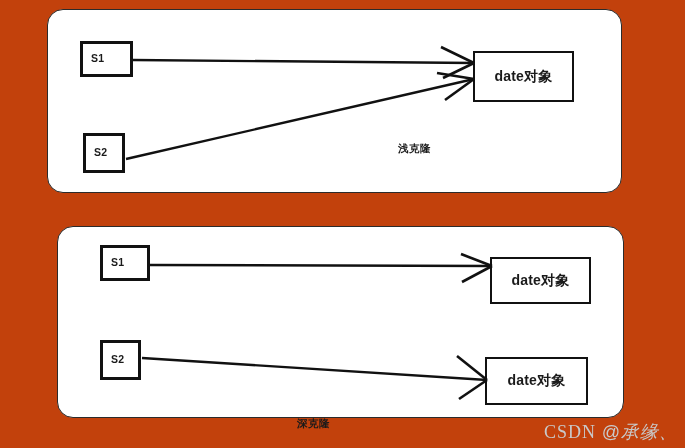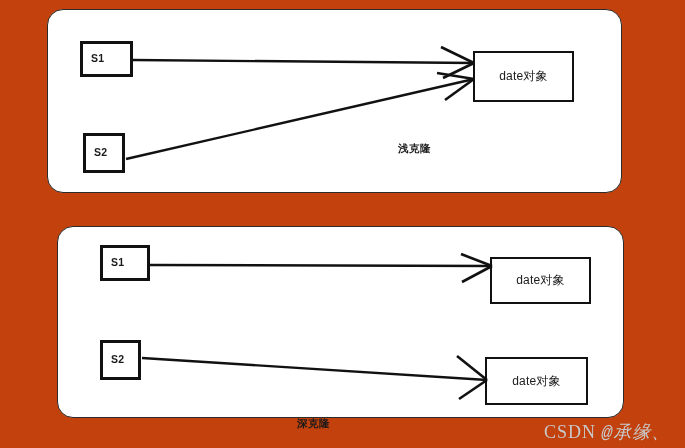--- a/index.html
+++ b/index.html
@@ -56,23 +56,23 @@
   .date-box {
     position: absolute;
     border: 2.4px solid #111111;
     background: #ffffff;
     box-sizing: border-box;
     display: flex;
     align-items: center;
     justify-content: center;
   }
   .date-label {
-    font-size: 12px;
+    font-size: 14px;
     color: #1a1a1a;
-    font-weight: normal;
+    font-weight: bold;
     letter-spacing: 0.2px;
     white-space: nowrap;
   }
   .panel-caption {
     position: absolute;
     font-size: 10.5px;
     color: #1a1a1a;
     font-weight: bold;
     letter-spacing: 0.5px;
     white-space: nowrap;
@@ -117,21 +117,21 @@
     top: 420px;
     font-size: 18px;
     color: #c9c9c9;
     font-family: "Liberation Serif", "DejaVu Serif", serif;
     letter-spacing: 1px;
     white-space: nowrap;
     user-select: none;
   }
   .watermark .wm-cn {
     font-style: italic;
-    font-family: Liberation Mono, monospace;
+    font-family: Liberation Sans, sans-serif;
   }
 </style>
 </head>
 <body>
 
 <div id="canvas">
 
   <div class="panel" id="panel-shallow"></div>
 
   <div class="node-box" id="s1-shallow">

